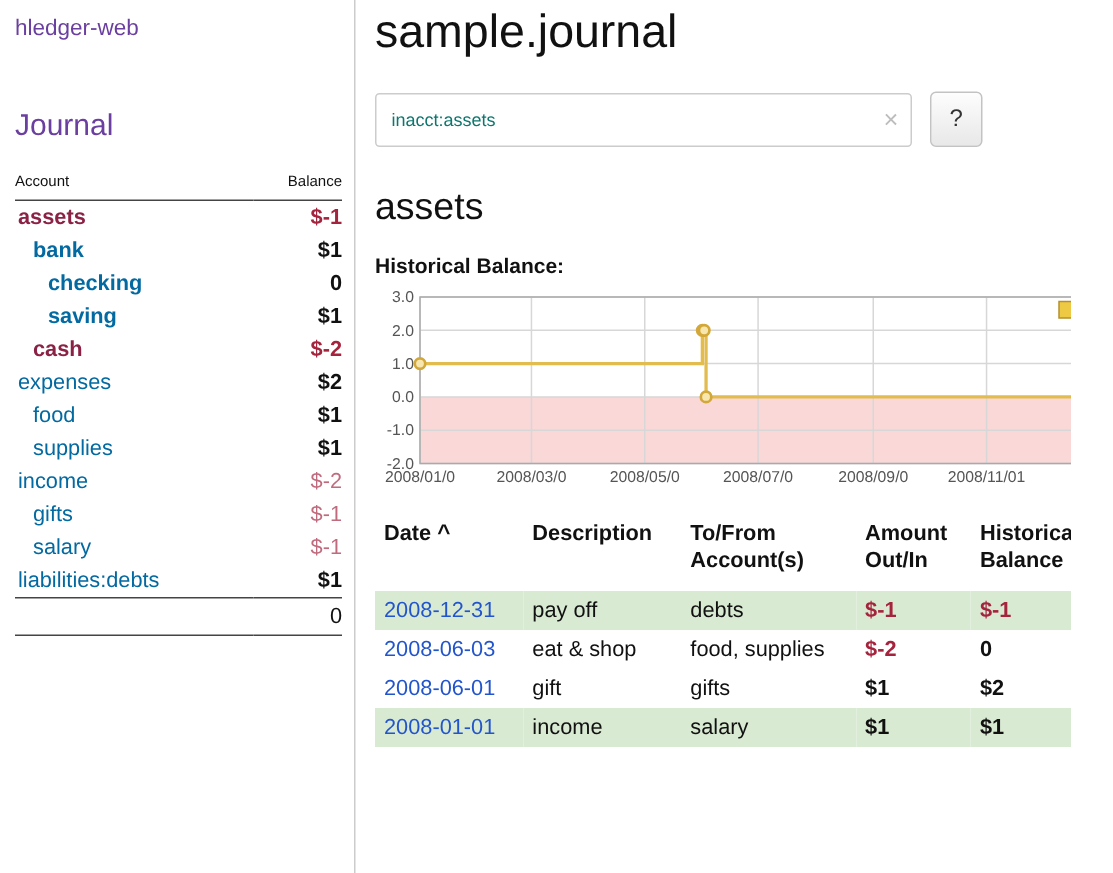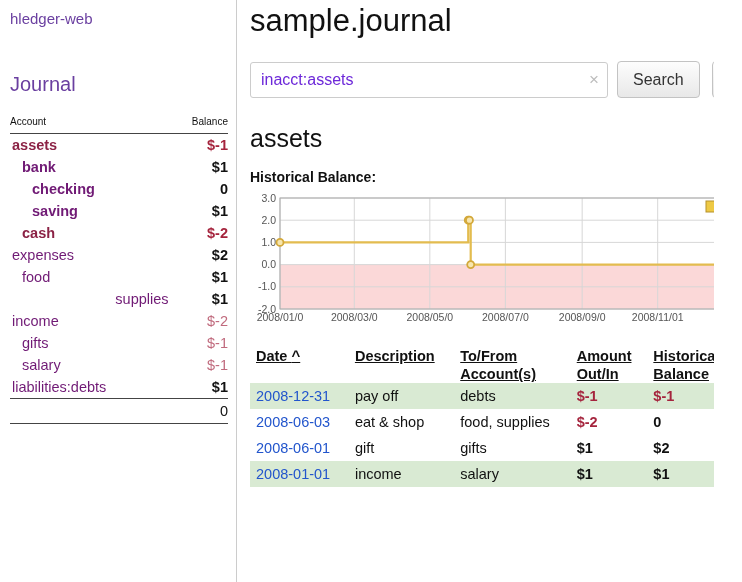--- a/index.html
+++ b/index.html
@@ -7,43 +7,43 @@
   .app { width:714px; height:582px; display:flex; overflow:hidden; background:#fff; }
 
   
   .sidebar { width:237px; min-width:237px; border-right:1px solid #ccc; padding:10px 8px 0 10px; font-size:14px; }
   .brand { color:#6a3fa0; font-size:15px; }
   .journal { color:#6a3fa0; font-size:20px; margin-top:46px; }
   table.accounts { width:100%; border-collapse:collapse; margin-top:16px; }
   table.accounts th { font-weight:400; font-size:10px; text-align:left; padding:4px 0 6px; border-bottom:1px solid #444; }
   table.accounts th.balh { text-align:right; }
   table.accounts td { padding:3px 0; font-size:14.5px; }
-  a.acct { text-decoration:none; color:#701a75; }
+  a.acct { text-decoration:none; color:#0369a1; }
   a.acct.maroon { color:#8b2245; }
   a.acct.b { font-weight:700; }
   td.bal { text-align:right; font-weight:700; color:#111; }
   td.bal.neg { color:#a5243d; }
   td.bal.muted { font-weight:400; color:#c06a7d; }
   table.accounts tfoot td { border-top:1px solid #444; border-bottom:1px solid #444; padding:4px 0; font-weight:400; text-align:right; }
 
   
   .main { flex:1; padding:2px 6px 0 13px; }
   h1.title { font-size:31px; font-weight:400; margin:0 0 22px; line-height:1.2; }
   .searchrow { display:flex; align-items:center; margin-bottom:26px; }
   .searchbox { position:relative; width:358px; }
-  .searchbox input { width:100%; height:36px; border:1px solid #ccc; border-radius:3px; padding:6px 28px 6px 10px; font-size:16px; color:#6d28d9; font-family:inherit; }
+  .searchbox input { width:100%; height:36px; border:1px solid #ccc; border-radius:3px; padding:6px 28px 6px 10px; font-size:12px; color:#0f766e; font-family:inherit; }
   .clear-x { position:absolute; right:9px; top:8px; color:#bdbdbd; font-size:17px; cursor:pointer; }
   .btn { height:37px; margin-left:9px; padding:6px 15px; font-size:16px; color:#333; background:linear-gradient(#fdfdfd,#e8e8e8); border:1px solid #c3c3c3; border-radius:4px; font-family:inherit; cursor:pointer; }
   .btn.help { margin-left:12px; padding:6px 12px; }
   h2.acct-head { font-size:25px; font-weight:400; margin:18px 0 0; }
   .chart-title { font-size:14px; font-weight:700; margin:16px 0 6px; }
   #chart svg { font-family:inherit; display:block; }
 
   table.register { border-collapse:collapse; margin-top:16px; width:487px; font-size:14.5px; }
-  table.register th { text-align:left; vertical-align:top; padding:2px 6px 0; line-height:1.25;text-decoration:underline; }
+  table.register th { text-align:left; vertical-align:top; padding:2px 6px 11px; line-height:1.25; }
   table.register th.r, table.register td.r { text-align:left; }
   table.register td { padding:5px 6px; vertical-align:top; }
   table.register tr.odd { background:#d9ead3; }
   a.date { color:#2255cc; text-decoration:none; }
   td.amt { font-weight:700; }
   td.amt.neg, .neg-t { color:#a5243d; }
   .caret { font-weight:700; font-size:15px; }
 </style>
 </head>
 <body>
@@ -83,21 +83,21 @@
           </tr>
           <tr>
             <td style="padding-left: 2px;"><a class="acct purple" href="#">expenses</a></td>
             <td class="bal">$2</td>
           </tr>
           <tr>
             <td style="padding-left: 12px;"><a class="acct purple" href="#">food</a></td>
             <td class="bal">$1</td>
           </tr>
           <tr>
-            <td style="padding-left: 12px; text-align: right;"><a class="acct purple" href="#">supplies</a></td>
+            <td style="padding-left: 12px;"><a class="acct purple" href="#">supplies</a></td>
             <td class="bal">$1</td>
           </tr>
           <tr>
             <td style="padding-left: 2px;"><a class="acct purple" href="#">income</a></td>
             <td class="bal neg muted">$-2</td>
           </tr>
           <tr>
             <td style="padding-left: 12px;"><a class="acct purple" href="#">gifts</a></td>
             <td class="bal neg muted">$-1</td>
           </tr>
@@ -120,21 +120,20 @@
   </aside>
 
   <main class="main">
     <h1 class="title">sample.journal</h1>
 
     <div class="searchrow">
       <div class="searchbox">
         <input type="text" value="inacct:assets" style="">
         <span class="clear-x">×</span>
       </div>
-      <button class="btn">Search</button>
       <button class="btn help">?</button>
     </div>
 
     <h2 class="acct-head">assets</h2>
     <div class="chart-title">Historical Balance:</div>
     <div id="chart">
         <svg width="487" height="138">
           <rect x="30" y="73.6" width="452" height="44.400000000000006" fill="#fbd8d8"></rect>
           <line x1="30" x2="482" y1="7" y2="7" stroke="#d7d7d7" stroke-width="1"></line>
           <text x="26" y="10.5" text-anchor="end" font-size="10.5" fill="#555">3.0</text>

